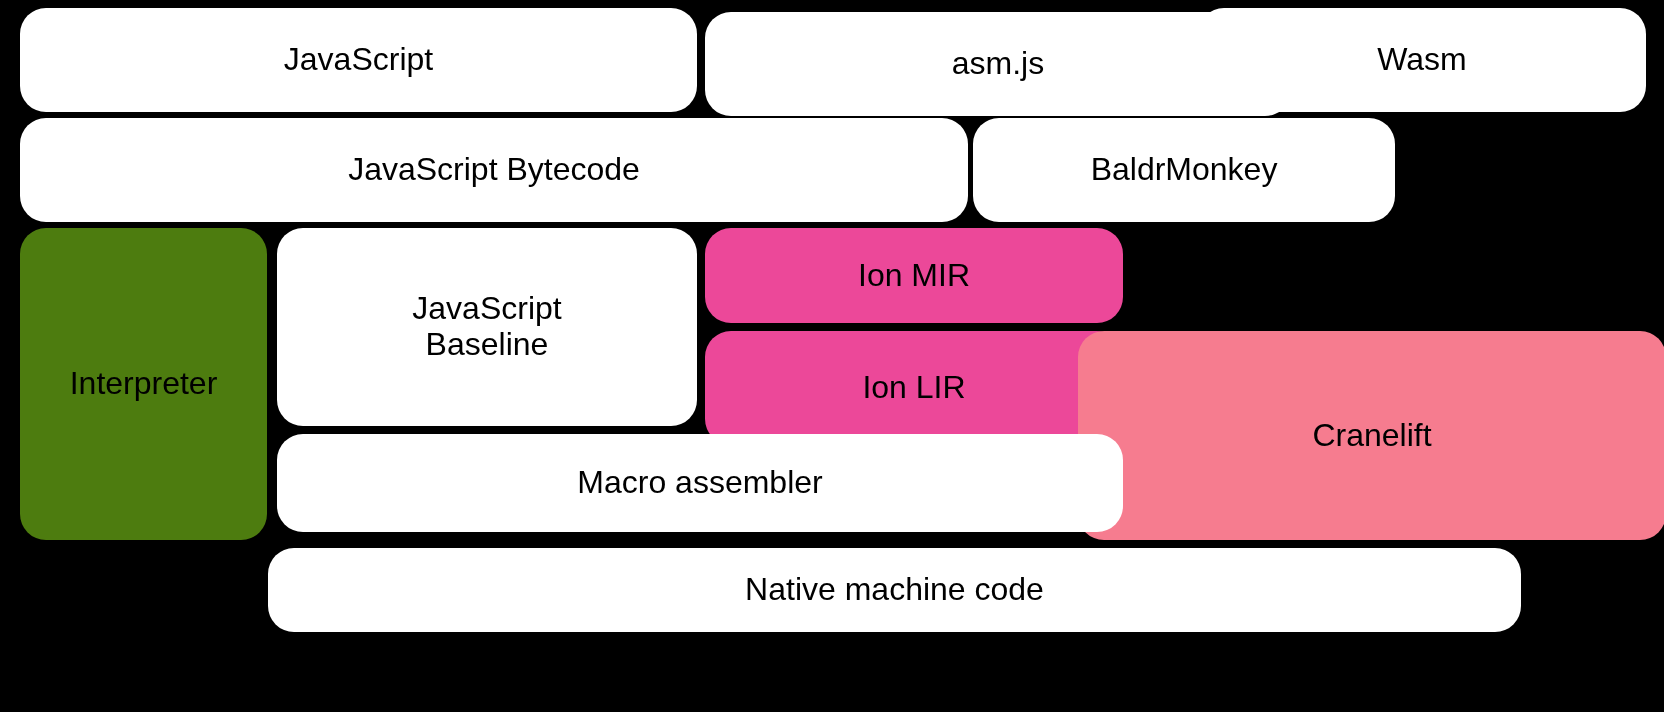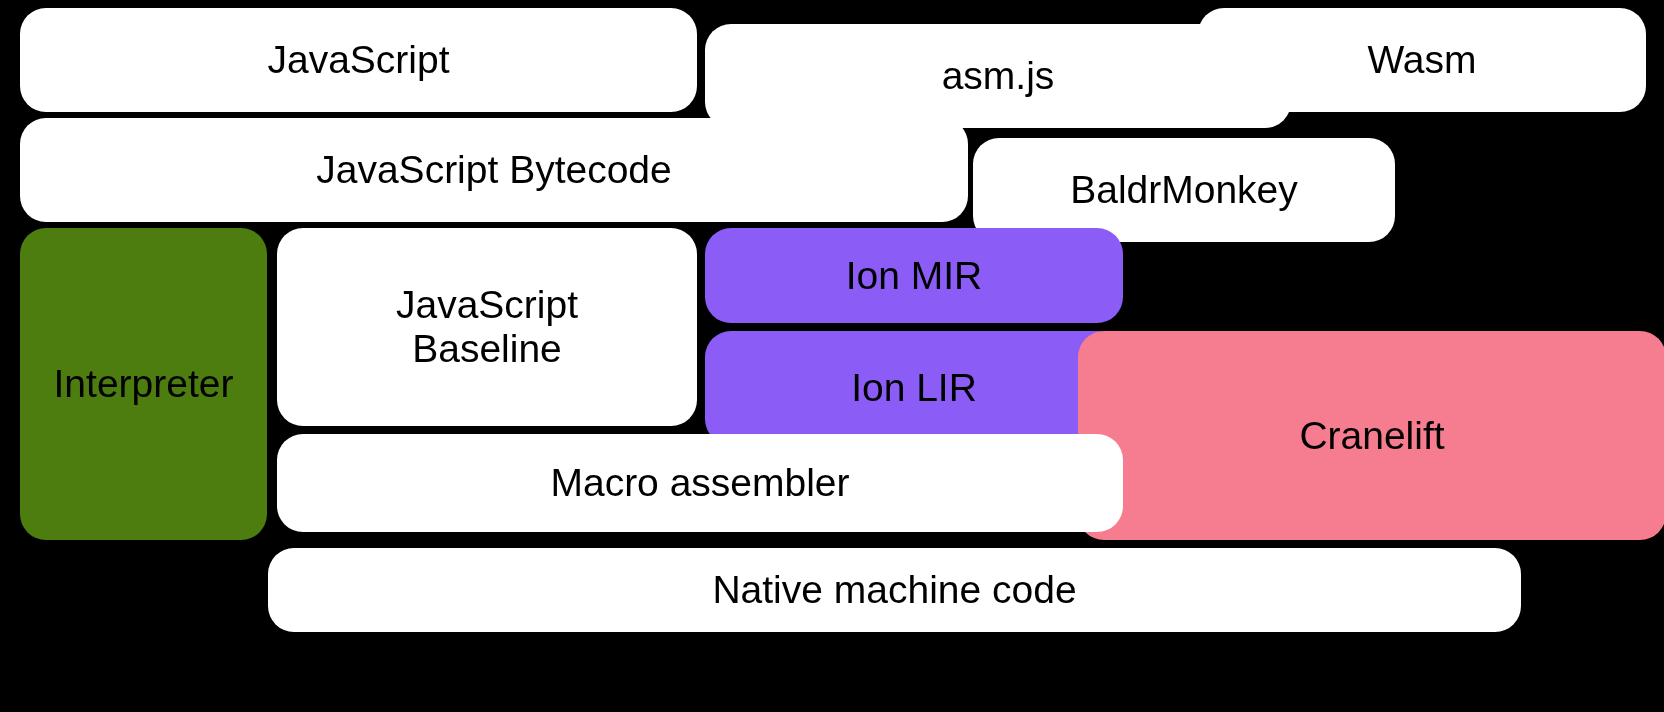--- a/index.html
+++ b/index.html
@@ -22,43 +22,43 @@
     position: absolute;
     box-sizing: border-box;
     display: flex;
     align-items: center;
     justify-content: center;
     text-align: center;
     border-radius: 26px;
     background: #ffffff;
     color: #000000;
     font-family: "Liberation Sans", sans-serif;
-    font-size: 39px;
+    font-size: 32px;
     font-weight: 400;
     line-height: 1.12;
     letter-spacing: 0px;
     padding: 0 10px;
     white-space: pre-line;
     user-select: none;
   }
   .node.grey   { background: #4d7c0f; }
-  .node.green  { background: #8b5cf6; }
+  .node.green  { background: #ec4899; }
   .node.pink   { background: #f67c8f; }
 </style>
 </head>
 <body>
 
 <div id="diagram">
 
   <div class="node" style="left:20px; top:8px; width:677px; height:104px;">JavaScript</div>
-  <div class="node" style="left:705px; top:24px; width:586px; height:104px;">asm.js</div>
+  <div class="node" style="left:705px; top:12px; width:586px; height:104px;">asm.js</div>
   <div class="node" style="left:20px; top:118px; width:948px; height:104px;">JavaScript Bytecode</div>
 
   <div class="node" style="left:1198px; top:8px; width:448px; height:104px;">Wasm</div>
-  <div class="node" style="left:973px; top:118px; width:422px; height:104px;margin-top:20px;">BaldrMonkey</div>
+  <div class="node" style="left:973px; top:118px; width:422px; height:104px;">BaldrMonkey</div>
 
   <div class="node grey" style="left:20px; top:228px; width:247px; height:312px;">Interpreter</div>
   <div class="node" style="left:277px; top:228px; width:420px; height:198px;">JavaScript
 Baseline</div>
   <div class="node green" style="left:705px; top:228px; width:418px; height:95px;">Ion MIR</div>
   <div class="node green" style="left:705px; top:331px; width:418px; height:114px;">Ion LIR</div>
   <div class="node pink" style="left:1078px; top:331px; width:588px; height:209px;">Cranelift</div>
   <div class="node" style="left:277px; top:434px; width:846px; height:98px;">Macro assembler</div>
 
   <div class="node" style="left:268px; top:548px; width:1253px; height:84px;">Native machine code</div>

